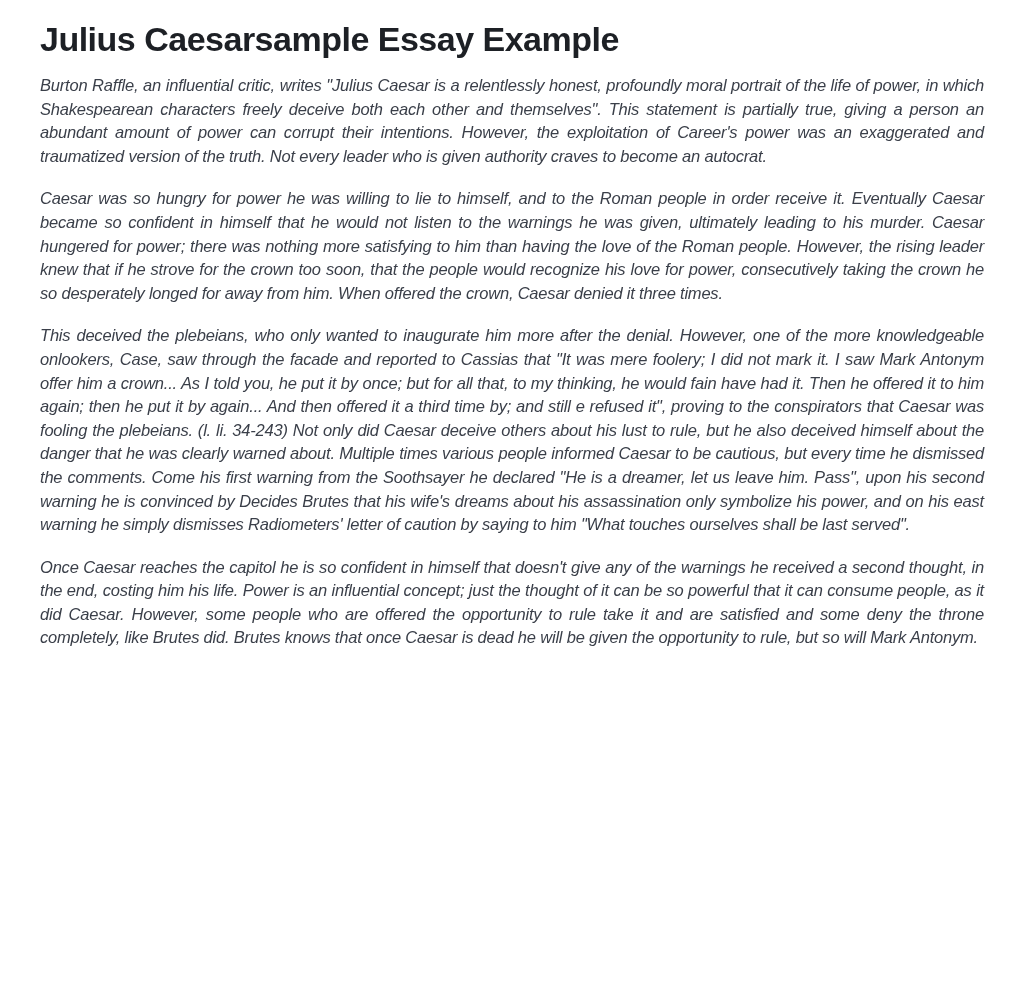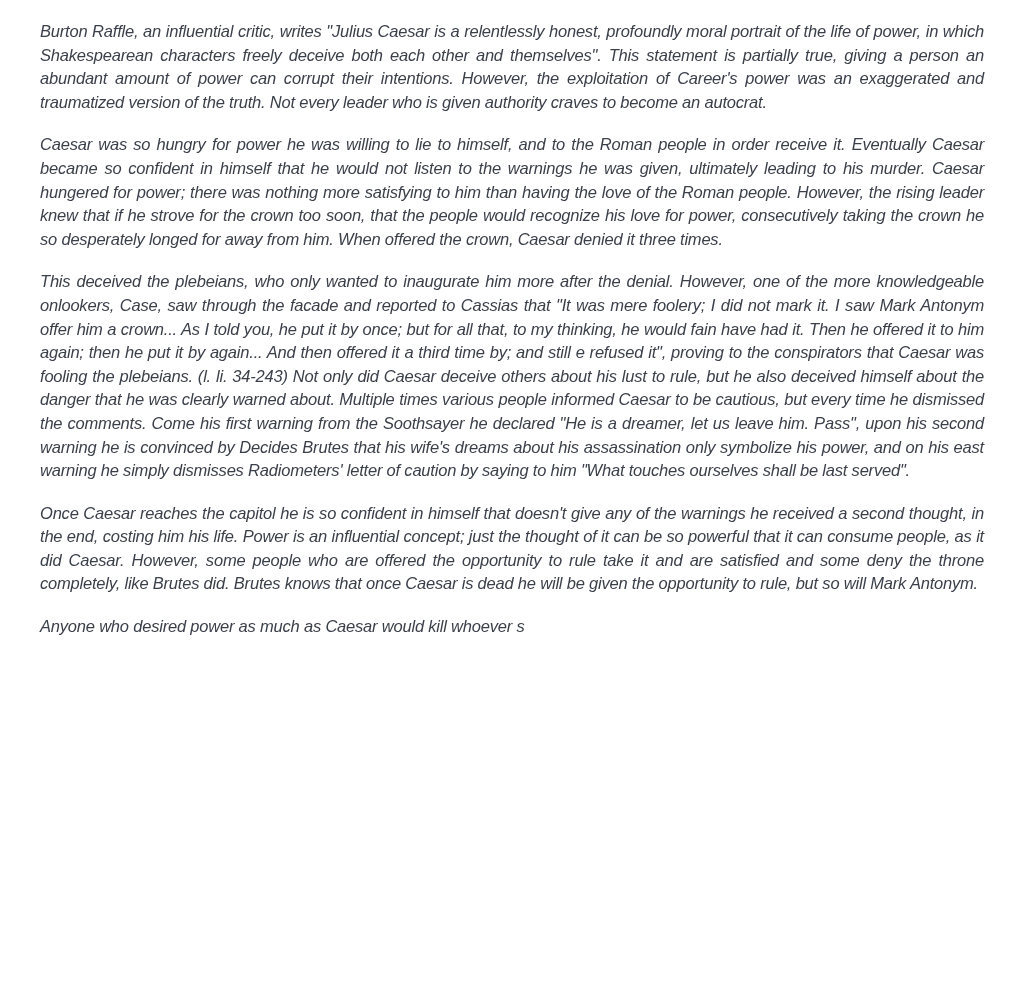--- a/index.html
+++ b/index.html
@@ -85,20 +85,20 @@
     font-style: italic;
   }
 </style>
 </head>
 <body>
 
 <div class="page">
 
 
   <main class="article">
+    <h1 class="essay-title">Julius Caesarsample Essay Example</h1>
     <p class="essay-paragraph">Burton Raffle, an influential critic, writes "Julius Caesar is a relentlessly honest, profoundly moral portrait of the life of power, in which Shakespearean characters freely deceive both each other and themselves". This statement is partially true, giving a person an abundant amount of power can corrupt their intentions. However, the exploitation of Career's power was an exaggerated and traumatized version of the truth. Not every leader who is given authority craves to become an autocrat.</p>
     <p class="essay-paragraph">Caesar was so hungry for power he was willing to lie to himself, and to the Roman people in order receive it. Eventually Caesar became so confident in himself that he would not listen to the warnings he was given, ultimately leading to his murder. Caesar hungered for power; there was nothing more satisfying to him than having the love of the Roman people. However, the rising leader knew that if he strove for the crown too soon, that the people would recognize his love for power, consecutively taking the crown he so desperately longed for away from him. When offered the crown, Caesar denied it three times.</p>
     <p class="essay-paragraph">This deceived the plebeians, who only wanted to inaugurate him more after the denial. However, one of the more knowledgeable onlookers, Case, saw through the facade and reported to Cassias that "It was mere foolery; I did not mark it. I saw Mark Antonym offer him a crown... As I told you, he put it by once; but for all that, to my thinking, he would fain have had it. Then he offered it to him again; then he put it by again... And then offered it a third time by; and still e refused it", proving to the conspirators that Caesar was fooling the plebeians. (l. li. 34-243) Not only did Caesar deceive others about his lust to rule, but he also deceived himself about the danger that he was clearly warned about. Multiple times various people informed Caesar to be cautious, but every time he dismissed the comments. Come his first warning from the Soothsayer he declared "He is a dreamer, let us leave him. Pass", upon his second warning he is convinced by Decides Brutes that his wife's dreams about his assassination only symbolize his power, and on his east warning he simply dismisses Radiometers' letter of caution by saying to him "What touches ourselves shall be last served".</p>
     <p class="essay-paragraph">Once Caesar reaches the capitol he is so confident in himself that doesn't give any of the warnings he received a second thought, in the end, costing him his life. Power is an influential concept; just the thought of it can be so powerful that it can consume people, as it did Caesar. However, some people who are offered the opportunity to rule take it and are satisfied and some deny the throne completely, like Brutes did. Brutes knows that once Caesar is dead he will be given the opportunity to rule, but so will Mark Antonym.</p>
-    <p class="essay-paragraph">Anyone who desired power as much as Caesar would kill whoever s</p>
   </main>
 
 </div>
 
 </body></html>

